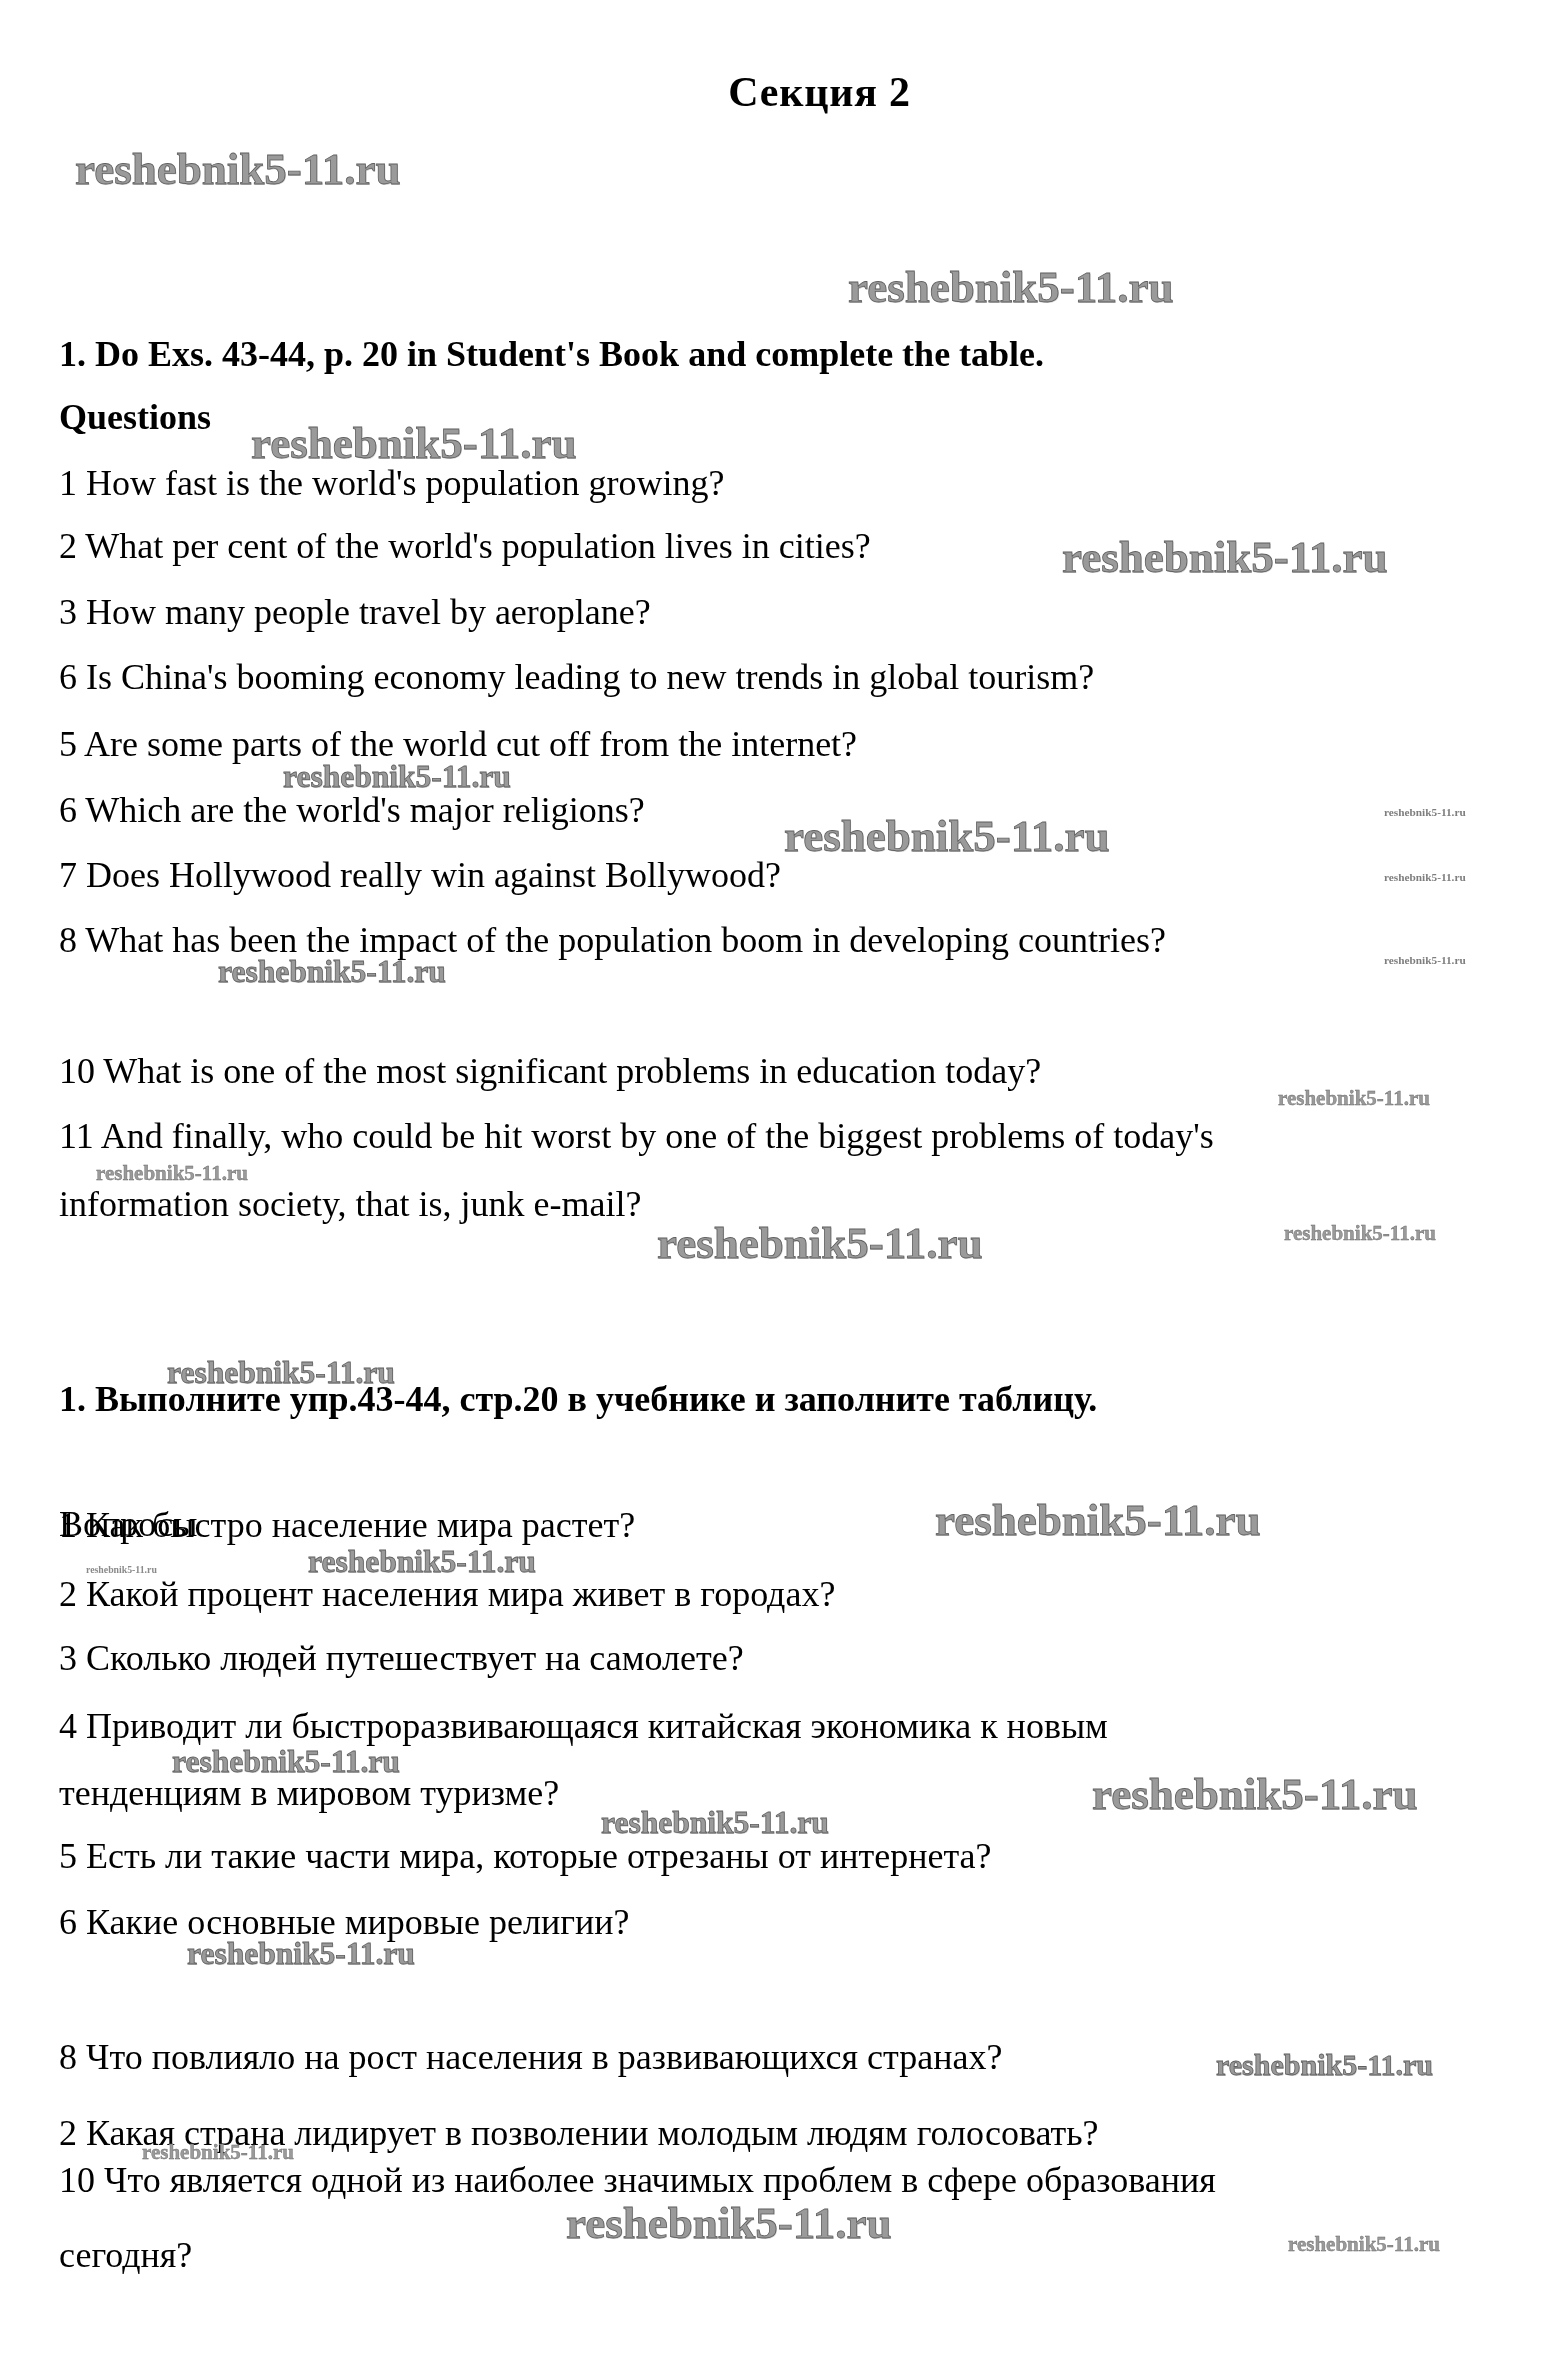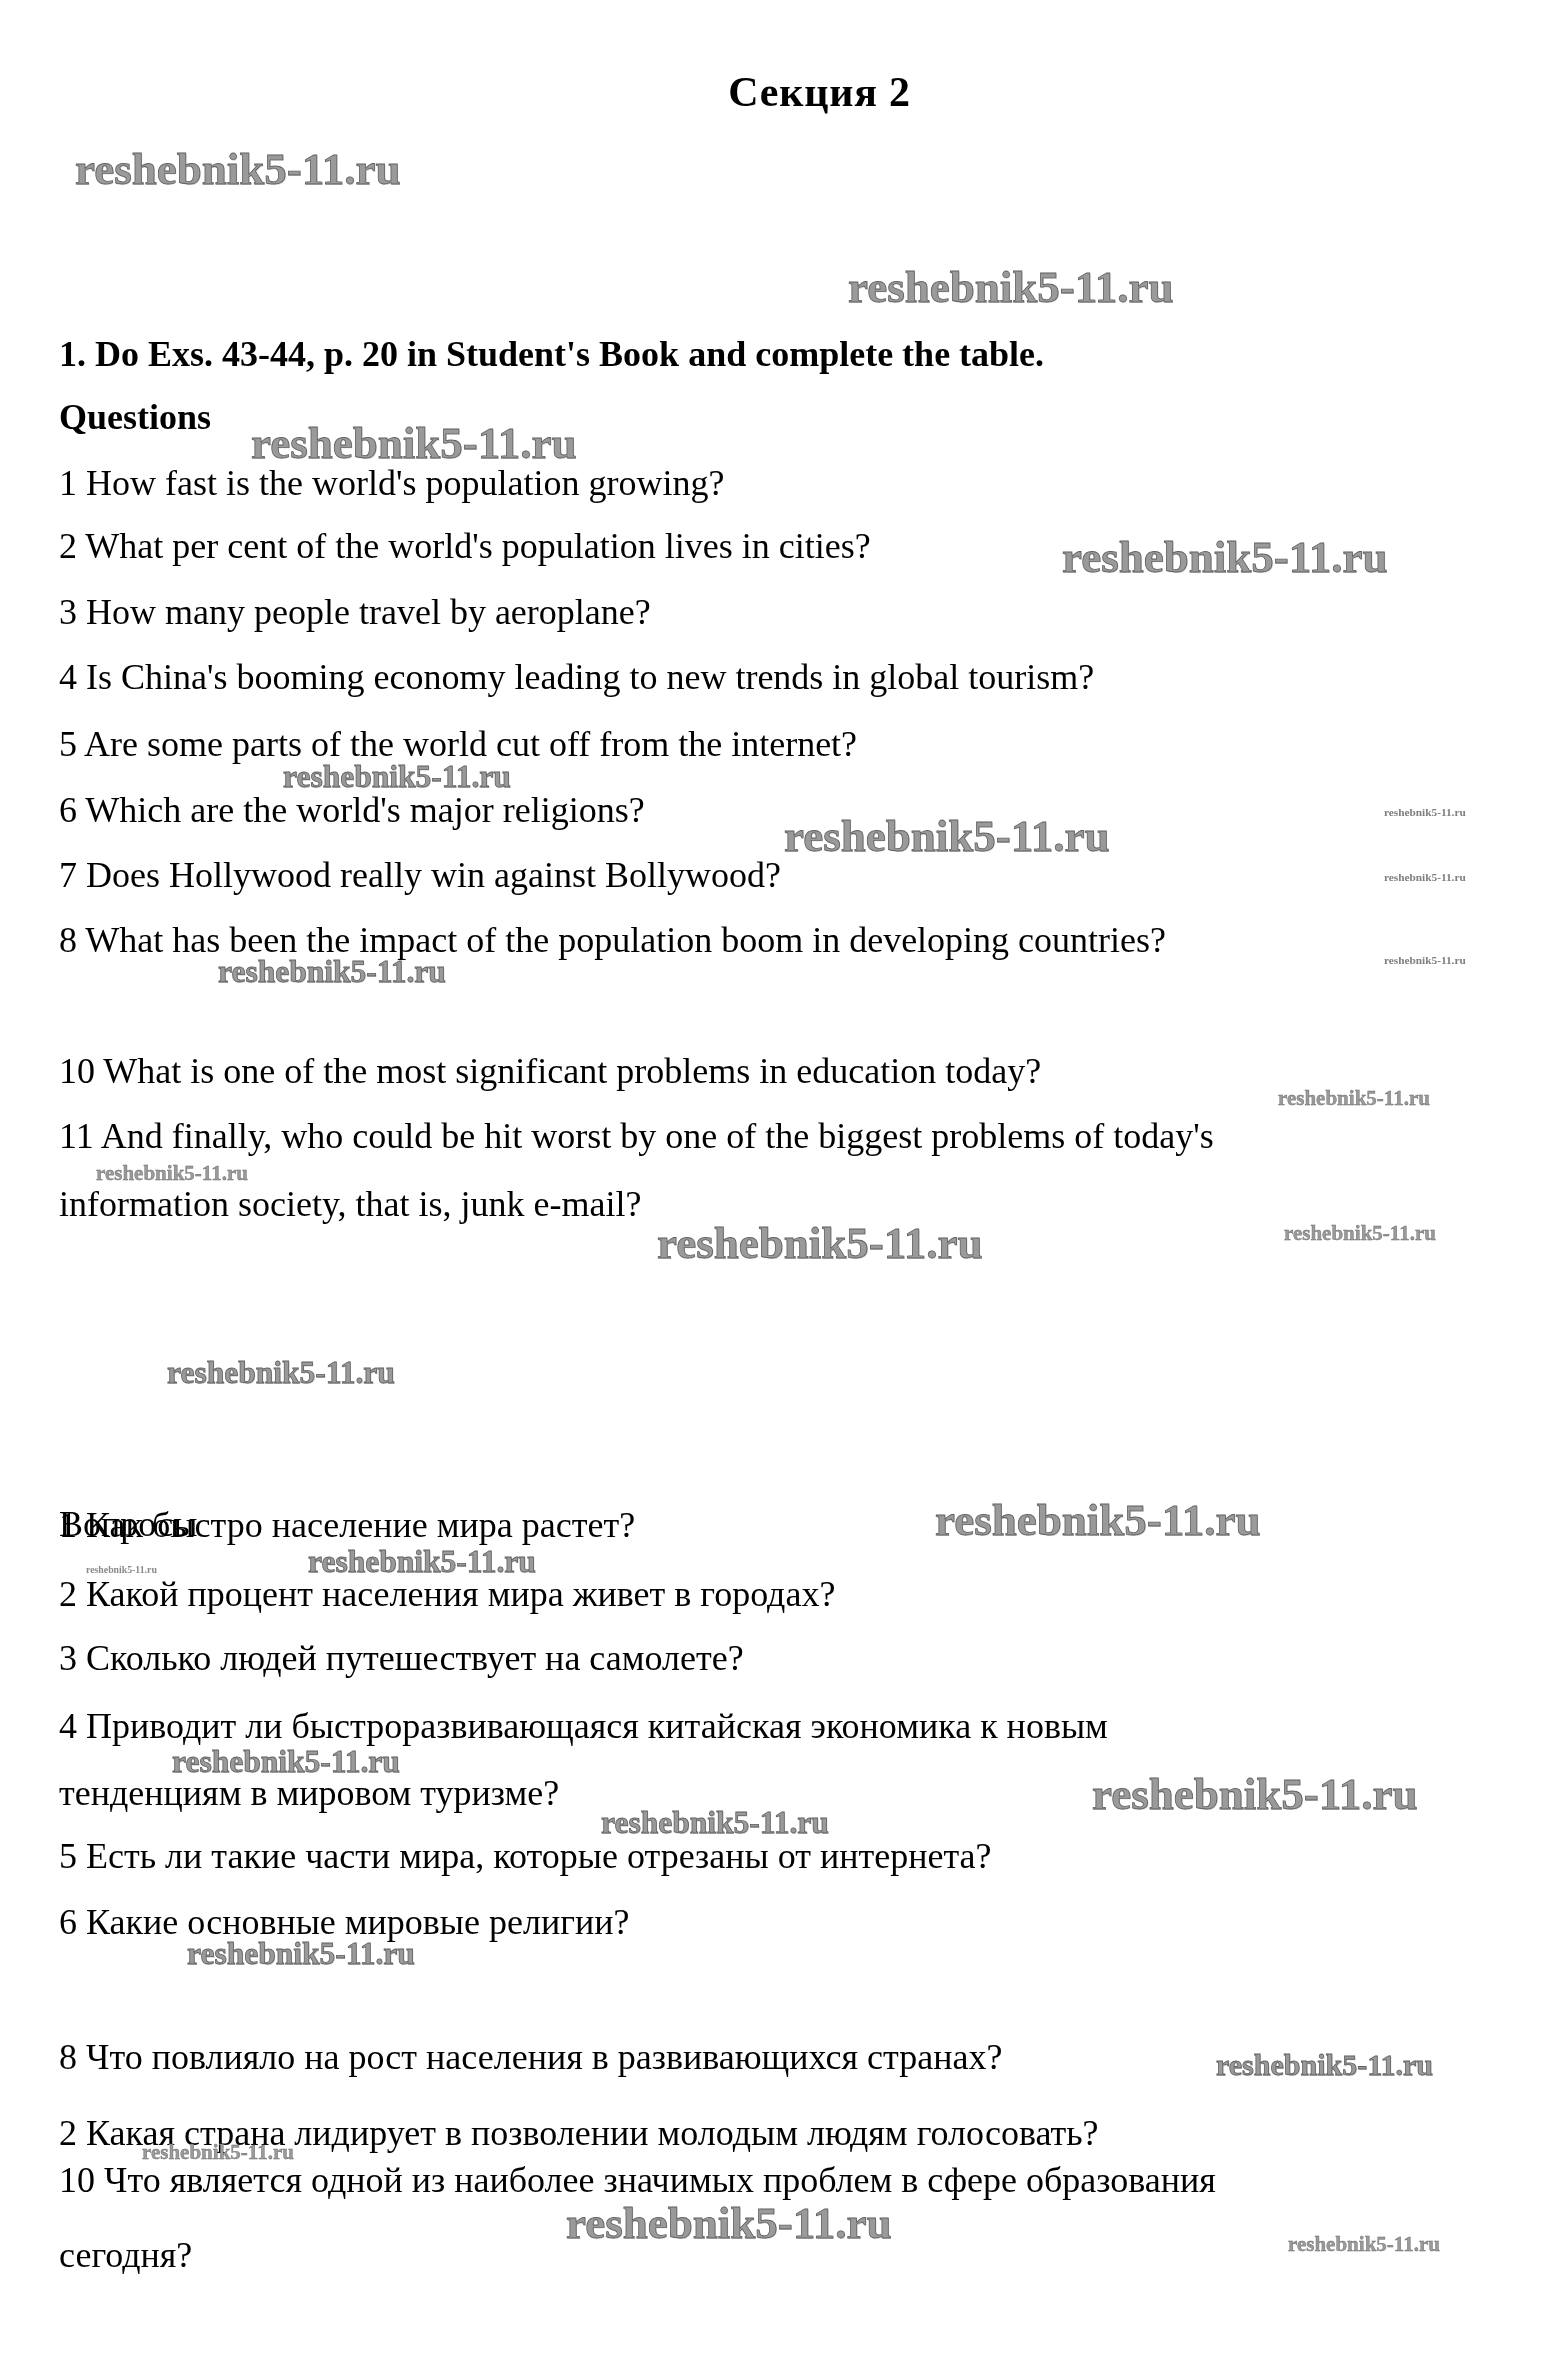--- a/index.html
+++ b/index.html
@@ -58,29 +58,30 @@
 
 <div class="page">
 
   <h1 class="title">Секция 2</h1>
 
   <div class="line bold" style="top:335px">1. Do Exs. 43-44, p. 20 in Student's Book and complete the table.</div>
   <div class="line bold" style="top:398px">Questions</div>
   <div class="line" style="top:464px">1 How fast is the world's population growing?</div>
   <div class="line" style="top:527px">2 What per cent of the world's population lives in cities?</div>
   <div class="line" style="top:593px">3 How many people travel by aeroplane?</div>
-  <div class="line" style="top:658px">4 Is China's booming economy leading to new trends in global tourism?</div>
+  <div class="line" style="top:658px">6 Is China's booming economy leading to new trends in global tourism?</div>
   <div class="line" style="top:725px">5 Are some parts of the world cut off from the internet?</div>
   <div class="line" style="top:791px">6 Which are the world's major religions?</div>
   <div class="line" style="top:856px">7 Does Hollywood really win against Bollywood?</div>
   <div class="line" style="top:921px">8 What has been the impact of the population boom in developing countries?</div>
   <div class="line" style="top:1052px">10 What is one of the most significant problems in education today?</div>
   <div class="line" style="top:1117px">11 And finally, who could be hit worst by one of the biggest problems of today's</div>
   <div class="line" style="top:1185px">information society, that is, junk e-mail?</div>
 
+  <div class="line bold" style="top:1380px">1. Выполните упр.43-44, стр.20 в учебнике и заполните таблицу.</div>
   <div class="line" style="top:1505px">Вопросы</div>
   <div class="line" style="top:1506px">1 Как быстро население мира растет?</div>
   <div class="line" style="top:1575px">2 Какой процент населения мира живет в городах?</div>
   <div class="line" style="top:1639px">3 Сколько людей путешествует на самолете?</div>
   <div class="line" style="top:1707px">4 Приводит ли быстроразвивающаяся китайская экономика к новым</div>
   <div class="line" style="top:1774px">тенденциям в мировом туризме?</div>
   <div class="line" style="top:1837px">5 Есть ли такие части мира, которые отрезаны от интернета?</div>
   <div class="line" style="top:1903px">6 Какие основные мировые религии?</div>
   <div class="line" style="top:2038px">8 Что повлияло на рост населения в развивающихся странах?</div>
   <div class="line" style="top:2114px">2 Какая страна лидирует в позволении молодым людям голосовать?</div>

